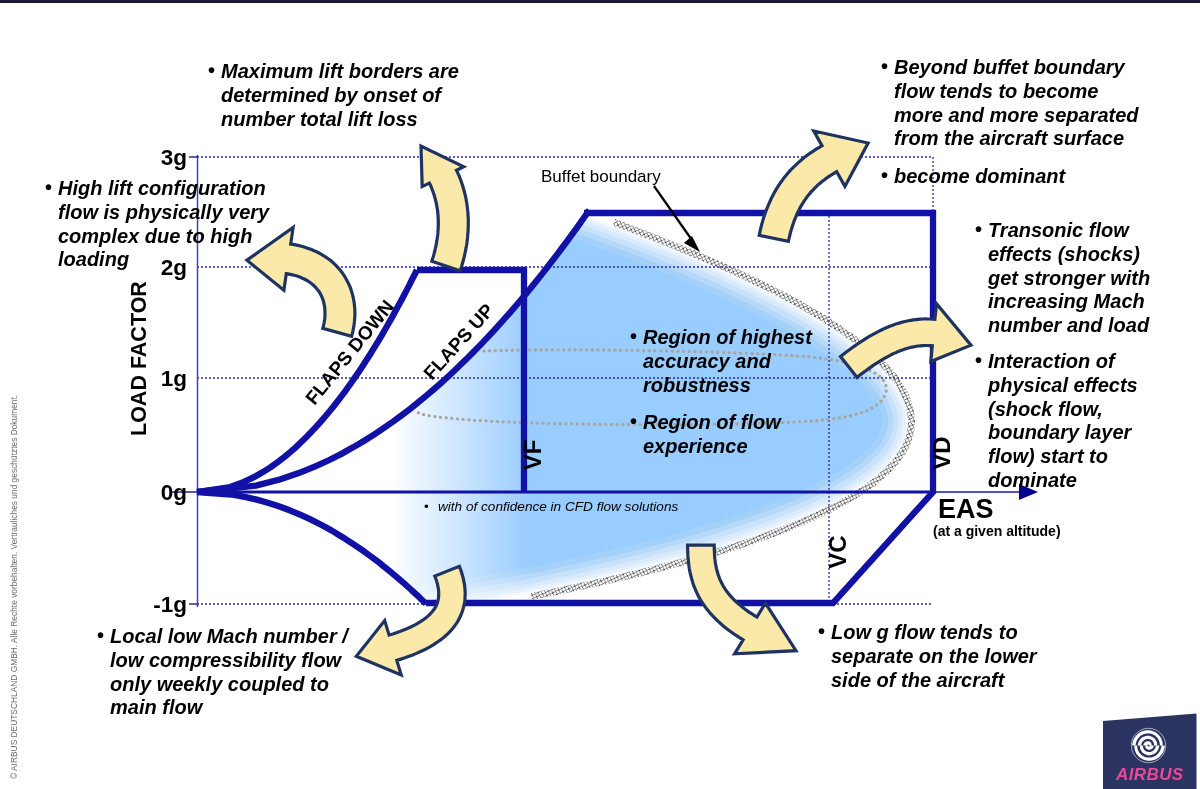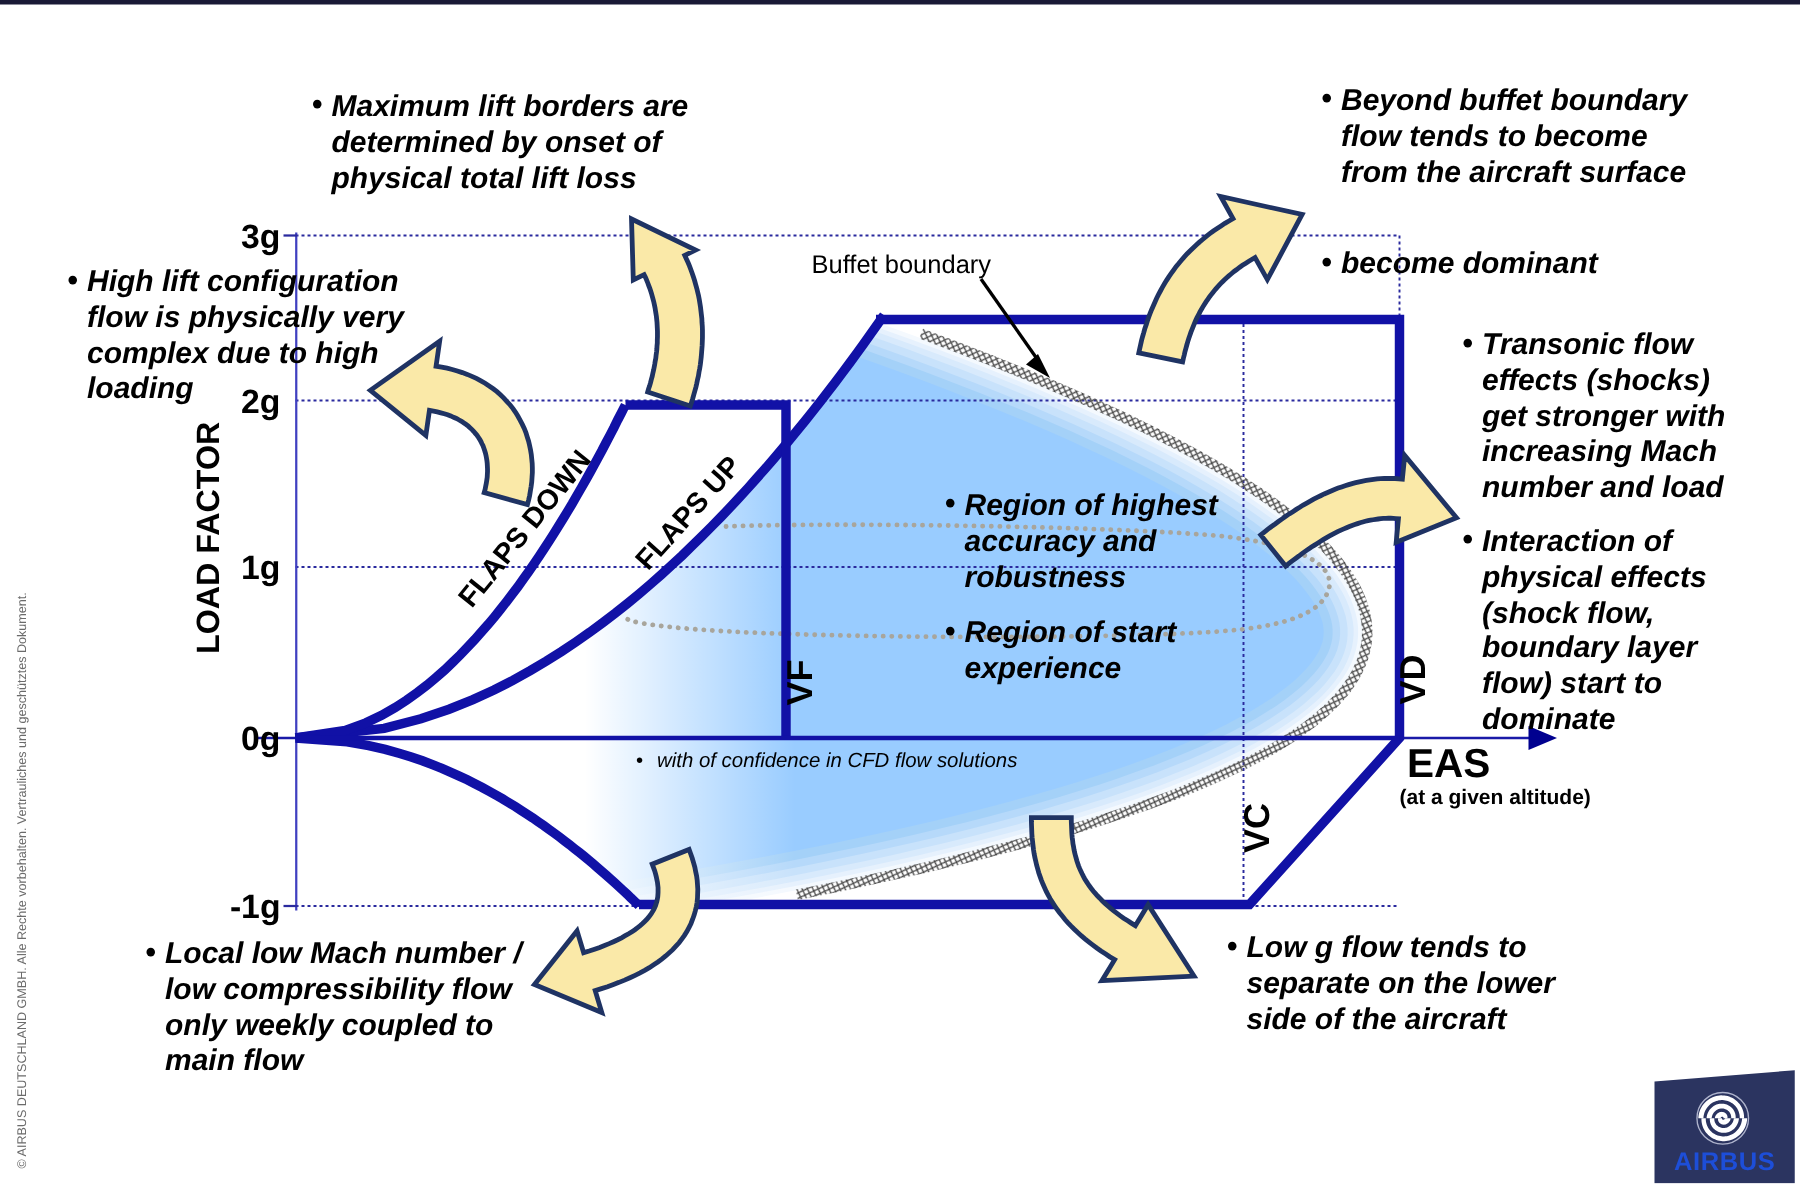--- a/index.html
+++ b/index.html
@@ -10,22 +10,22 @@
 svg#diagram{position:absolute;left:0;top:0;}
 .callout{position:absolute;font-weight:bold;font-size:20px;line-height:23.8px;color:#000;white-space:nowrap;}
 .callout .bul{position:absolute;left:0;top:-1px;font-size:20px;}
 .callout .lines{padding-left:13px;font-style:italic;}
 .callout.small{font-weight:normal;font-size:13.6px;line-height:17.8px;}
 .callout.small .bul{font-size:13.6px;top:0;}
 .callout.small .lines{padding-left:14px;}
 .copyright{position:absolute;left:9px;top:779px;
   font-size:8.4px;color:#6b6b6b;transform-origin:0 0;transform:rotate(-90deg);white-space:nowrap;}
 #logo{position:absolute;left:1100px;top:710px;width:100px;height:79px;}
-#logo .word{position:absolute;left:16px;top:55px;font-size:17px;font-weight:bold;color:#1d4ed8;
-  letter-spacing:0.4px;}
+#logo .word{position:absolute;left:16px;top:55px;font-size:17px;font-weight:bold;color:#ec4899;
+  letter-spacing:0.4px;font-style:italic;}
 </style>
 </head>
 <body>
 
 <div id="stage">
 
 <div class="topline"></div>
 
 <svg id="diagram" width="1200" height="789" viewBox="0 0 1200 789">
   <defs>
@@ -123,37 +123,38 @@
 
     <text x="541" y="182" font-size="17">Buffet boundary</text>
   </g>
 </svg>
 
 <div class="callout" style="left:208px; top:60px;">
   <span class="bul">•</span>
   <div class="lines">
       <div class="ln">Maximum lift borders are</div>
       <div class="ln">determined by onset of</div>
-      <div class="ln">physical total lift loss</div>
+      <div class="ln">number total lift loss</div>
   </div>
 </div>
 <div class="callout" style="left:45px; top:177px;">
   <span class="bul">•</span>
   <div class="lines">
       <div class="ln">High lift configuration</div>
       <div class="ln">flow is physically very</div>
       <div class="ln">complex due to high</div>
       <div class="ln">loading</div>
   </div>
 </div>
 <div class="callout" style="left:881px; top:56px;">
   <span class="bul">•</span>
   <div class="lines">
       <div class="ln">Beyond buffet boundary</div>
       <div class="ln">flow tends to become</div>
+      <div class="ln">more and more separated</div>
       <div class="ln">from the aircraft surface</div>
   </div>
 </div>
 <div class="callout" style="left:881px; top:165px;">
   <span class="bul">•</span>
   <div class="lines">
       <div class="ln">become dominant</div>
   </div>
 </div>
 <div class="callout" style="left:975px; top:219px;">
@@ -198,21 +199,21 @@
   <span class="bul">•</span>
   <div class="lines">
       <div class="ln">Region of highest</div>
       <div class="ln">accuracy and</div>
       <div class="ln">robustness</div>
   </div>
 </div>
 <div class="callout" style="left:630px; top:411px;">
   <span class="bul">•</span>
   <div class="lines">
-      <div class="ln">Region of start</div>
+      <div class="ln">Region of flow</div>
       <div class="ln">experience</div>
   </div>
 </div>
 <div class="callout small" style="left:424px; top:498px;">
   <span class="bul">•</span>
   <div class="lines">
       <div class="ln">with of confidence in CFD flow solutions</div>
   </div>
 </div>
 

